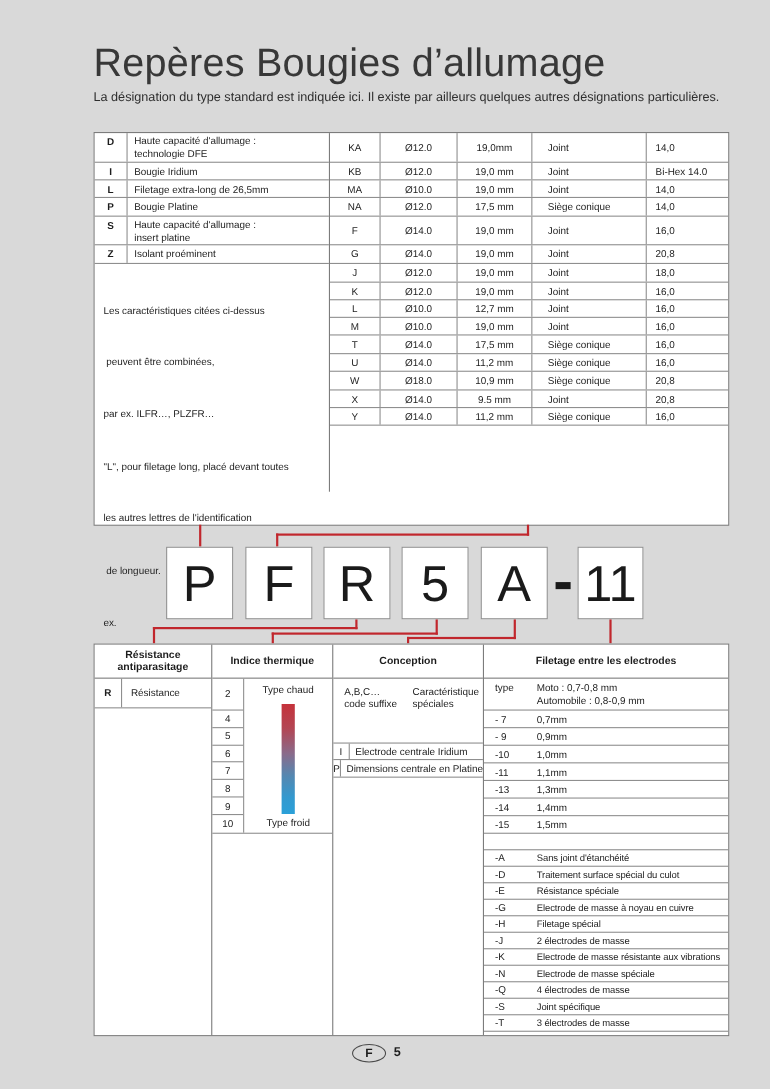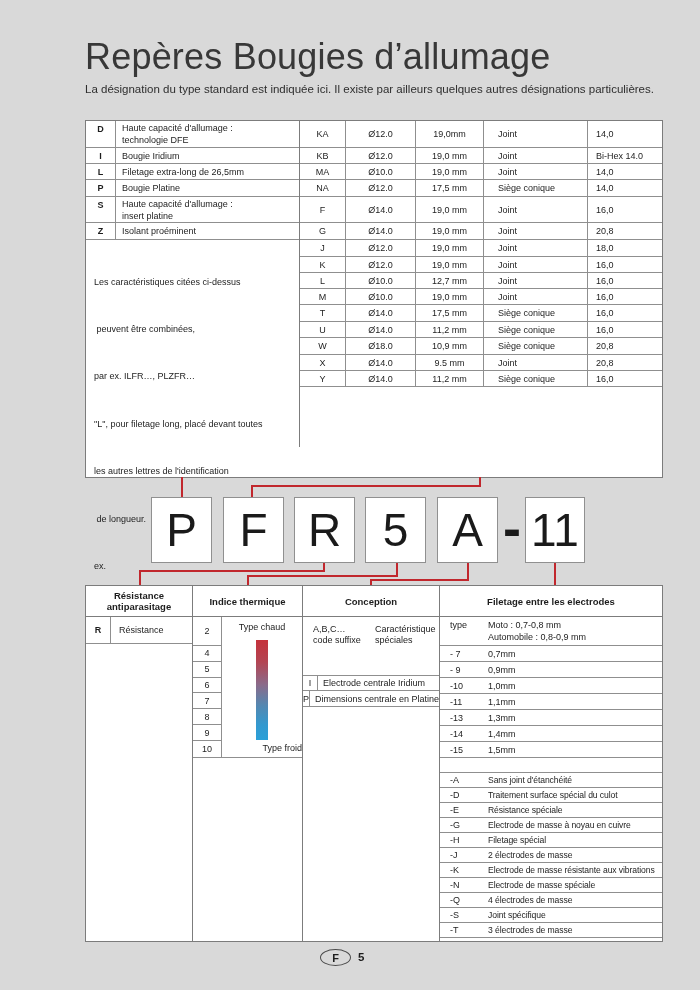--- a/index.html
+++ b/index.html
@@ -46,21 +46,21 @@
   .bhead {height:31px;border-bottom:1px solid #7c7c7c;font-weight:bold;font-size:9.5px;text-align:center;display:flex;flex-direction:column;justify-content:center;line-height:11px}
   .rrow {height:27px;border-bottom:1px solid #8f8f8f;display:flex;font-size:9px}
   .rcode {width:25px;border-right:1px solid #8f8f8f;font-weight:bold;display:flex;align-items:center;justify-content:center}
   .rlabel {flex:1;display:flex;align-items:center;padding-left:8px}
   .heatbody {height:141px;border-bottom:1px solid #8f8f8f;display:flex}
   .heatnums {width:29px;border-right:1px solid #8f8f8f;display:flex;flex-direction:column}
   .hnum {border-bottom:1px solid #8f8f8f;font-size:9px;display:flex;align-items:center;justify-content:center}
   .hnum:last-child {border-bottom:none}
   .heatscale {flex:1;position:relative;font-size:9px}
   .hot {position:absolute;top:5px;width:100%;text-align:center}
-  .cold {position:absolute;bottom:4px;width:100%;text-align:right}
+  .cold {position:absolute;bottom:4px;width:100%;text-align:center}
   .scalebar {position:absolute;left:50%;top:23px;width:12px;height:100px;margin-left:-6px;
     background:linear-gradient(180deg,#c5323b 0%,#b34553 22%,#8a6b8b 45%,#5587b0 65%,#3399cf 85%,#2ba0d8 100%)}
   .cnote {height:58px;position:relative;font-size:9px;line-height:11px}
   .cnl {position:absolute;left:10px;top:7px}
   .cnr {position:absolute;left:72px;top:7px}
   .crow {height:16px;border-bottom:1px solid #8f8f8f;display:flex;font-size:9px}
   .crow.first {border-top:1px solid #8f8f8f}
   .ccode {width:15px;border-right:1px solid #8f8f8f;display:flex;align-items:center;justify-content:center}
   .clabel {flex:1;display:flex;align-items:center;padding-left:5px;white-space:nowrap}
   .grow {border-bottom:1px solid #8f8f8f;display:flex;font-size:9px}

